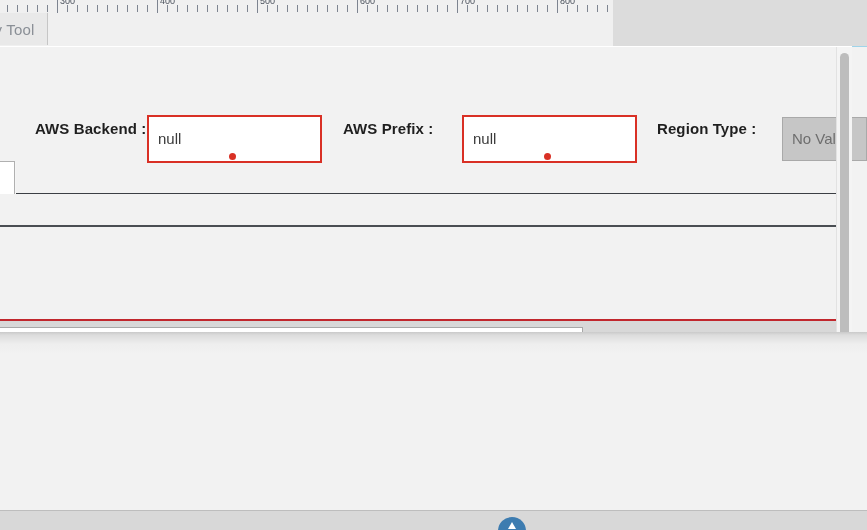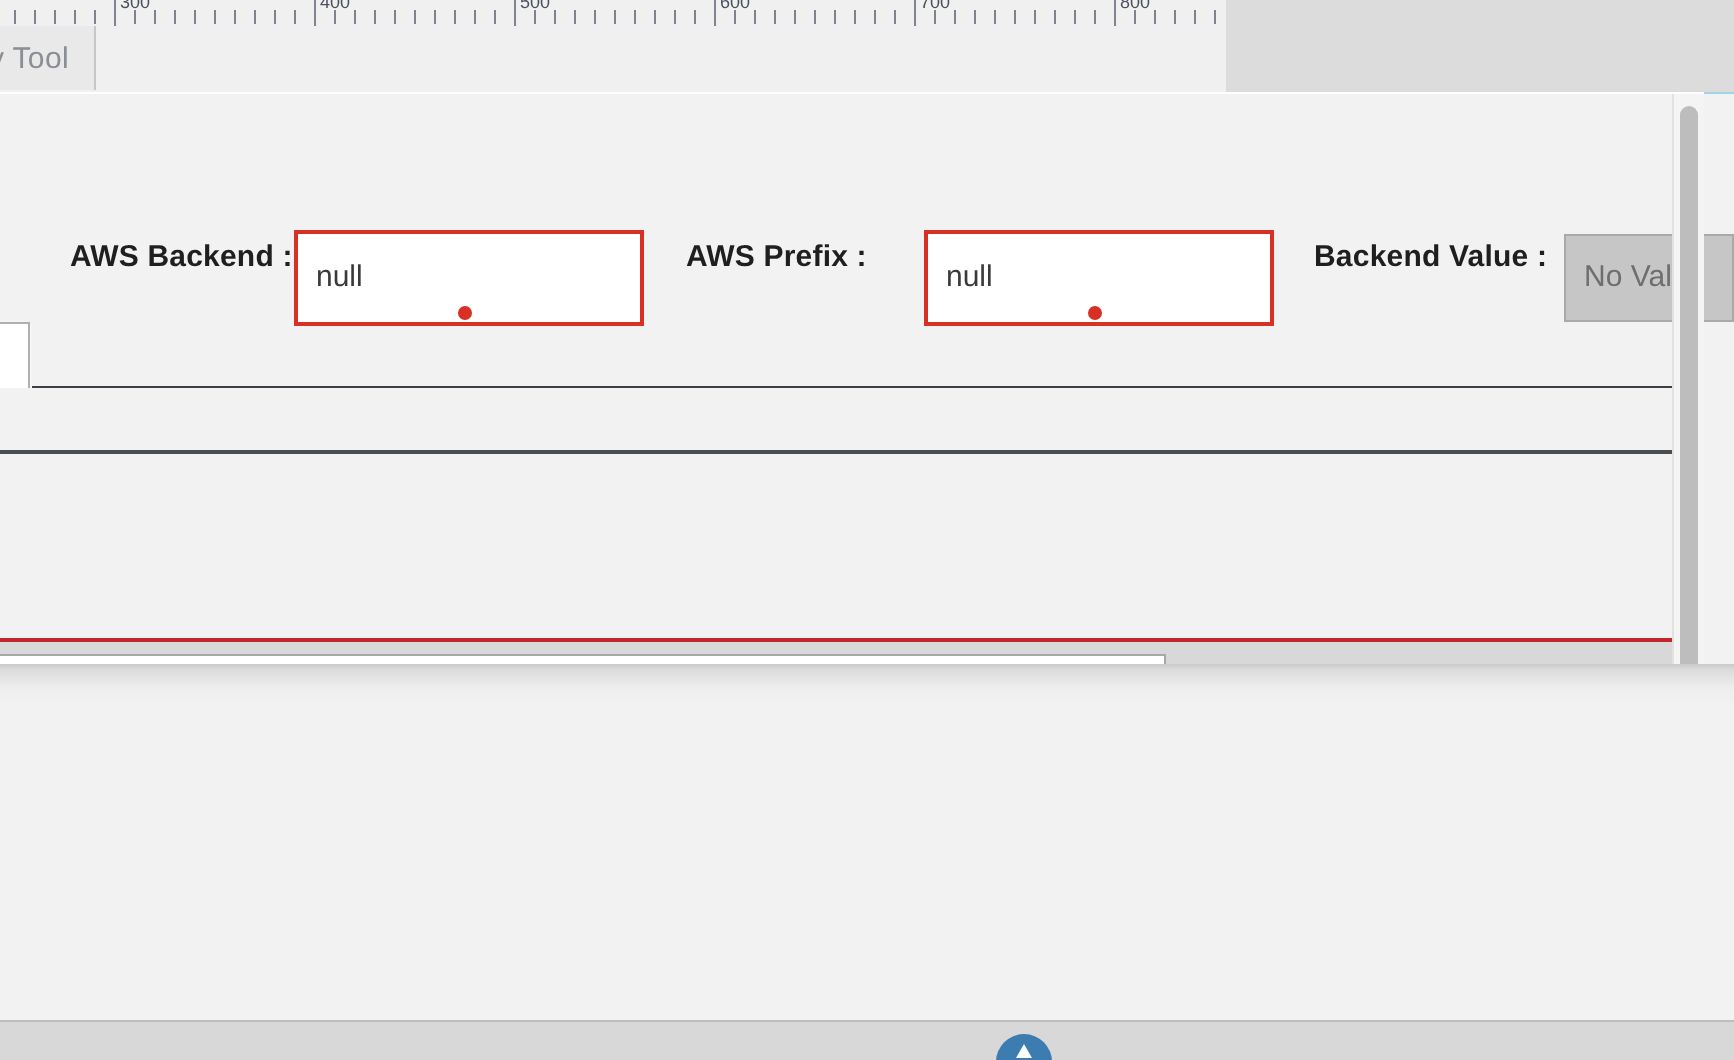--- a/index.html
+++ b/index.html
@@ -355,21 +355,21 @@
           <span>null</span>
         </div>
         <div class="dot-marker" style="left:229px; top:48px;"></div>
 
         <div class="field-label" style="left:343px;">AWS Prefix :</div>
         <div class="textbox invalid" style="left:462px; top:10px; width:175px; height:48px;">
           <span>null</span>
         </div>
         <div class="dot-marker" style="left:544px; top:48px;"></div>
 
-        <div class="field-label" style="left:657px;">Backend Value :</div>
+        <div class="field-label" style="left:657px;">Region Type :</div>
         <div class="disabled-box" style="left:782px; top:12px; width:85px; height:44px;">
           <span>No Value</span>
         </div>
       </div>
     </div>
 
     <div class="band-thin" style="top:147px; height:31px;"></div>
 
     <div class="band-mid" style="top:180px; height:92px;"></div>
 

